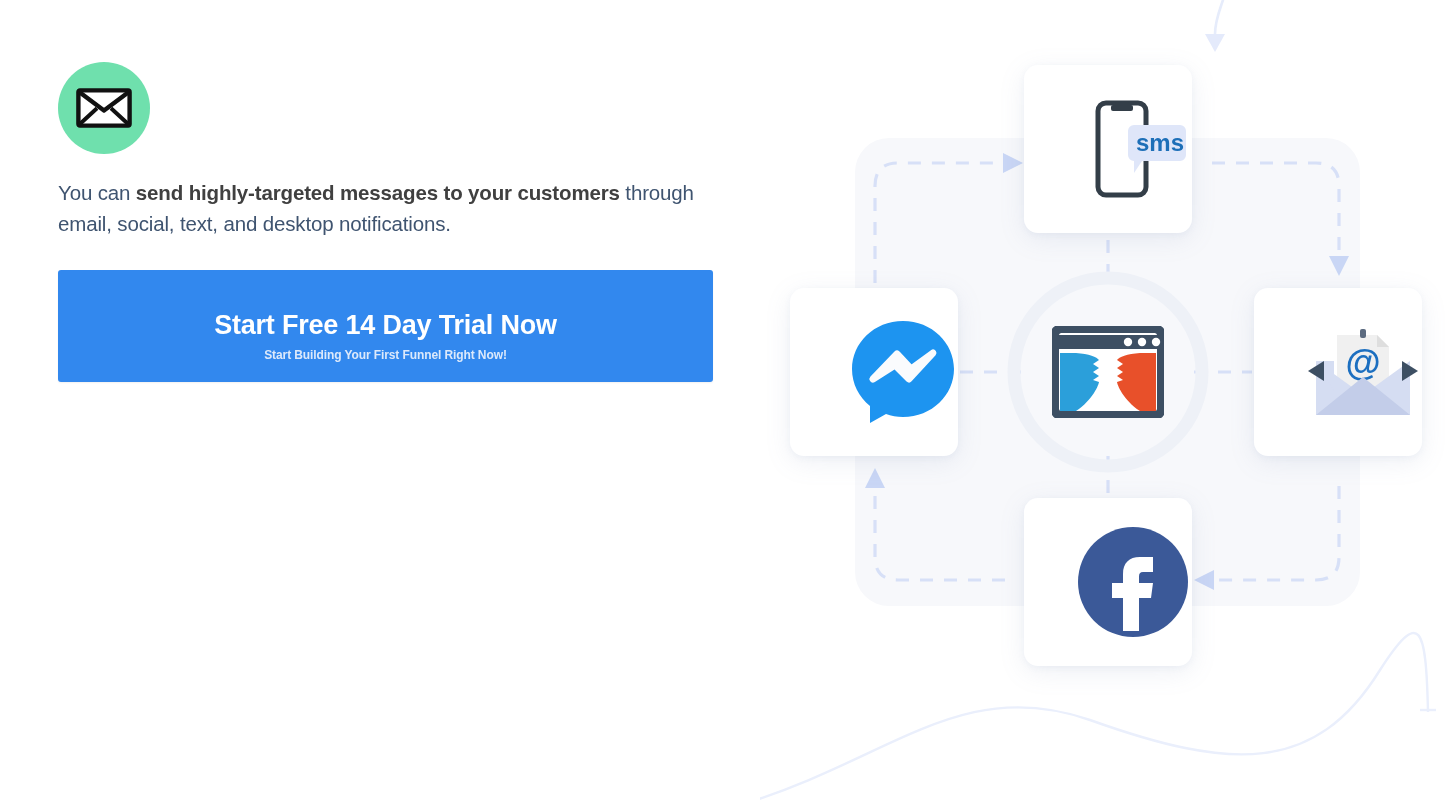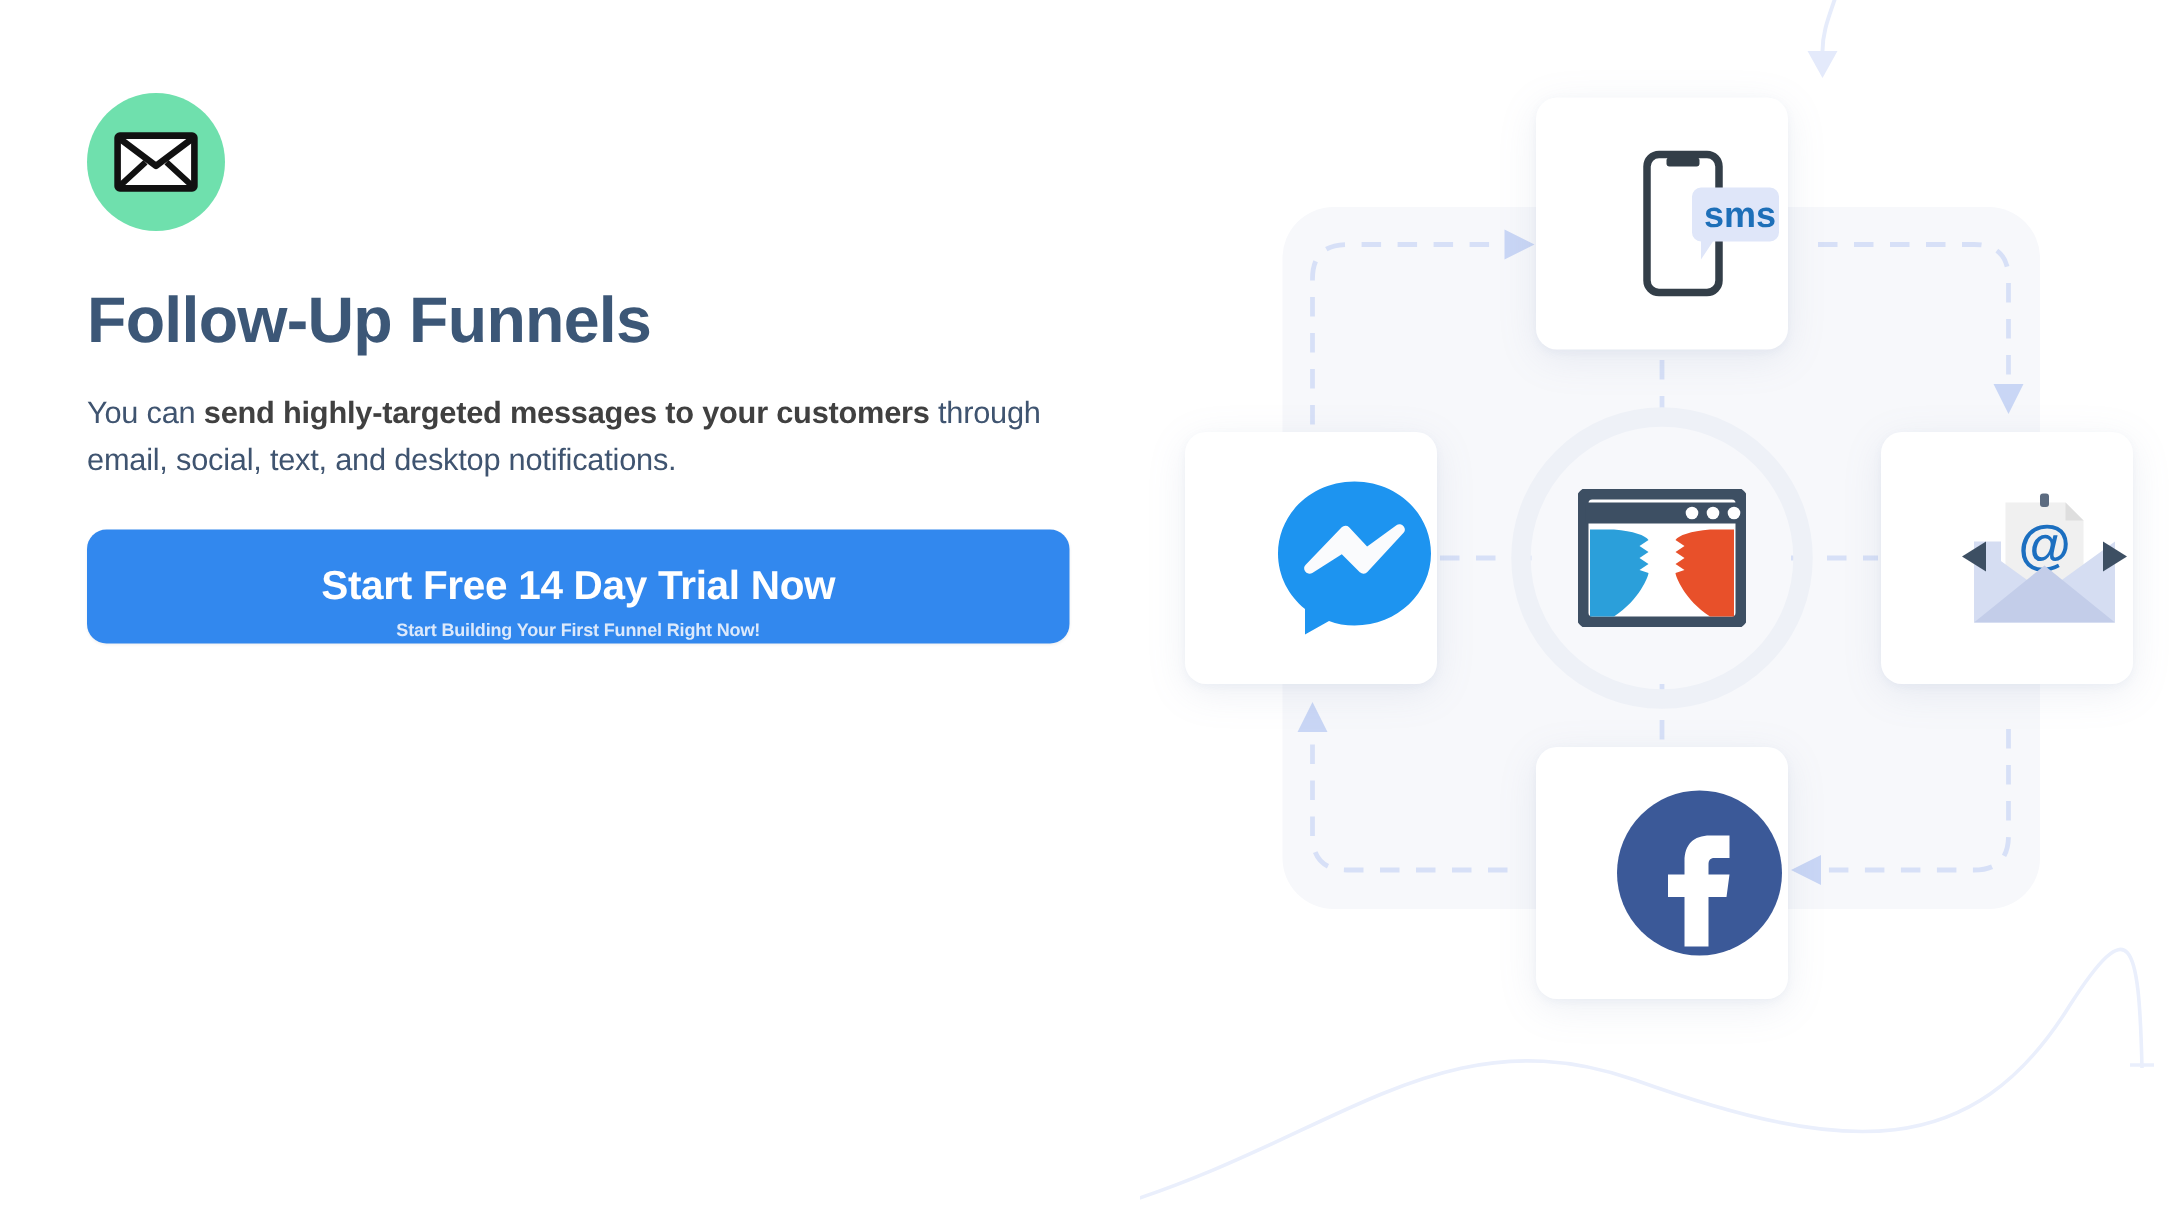--- a/index.html
+++ b/index.html
@@ -58,24 +58,24 @@
   .para.p1 { margin-top: 24px; width: 655px; }
   .para.p2 { margin-top: 24px; width: 655px; }
   .para.p3 { margin-top: 25px; width: 620px; }
   .para b { font-weight: bold; color: #404040; }
 
   
   .cta {
     display: block;
     margin-top: 31px;
     width: 655px;
-    height: 76px;
+    height: 112px;
     background: #3288ee;
     border: none;
-    border-radius: 13px;
+    border-radius: 3px;
     cursor: pointer;
     text-align: center;
     padding: 0;
     box-shadow: 0 1px 2px rgba(0,0,0,0.06);
   }
   .cta-main {
     display: block;
     color: #ffffff;
     font-size: 27px;
     font-weight: bold;
@@ -144,21 +144,20 @@
   <div class="copy-col">
 
     <div class="badge-icon" style="background: rgb(111, 224, 173);">
       <svg width="56" height="40" viewBox="0 0 56 40">
         <rect x="2.4" y="2.4" width="51.2" height="35.2" rx="1.5" fill="#ffffff" stroke="#111111" stroke-width="4.4"></rect>
         <path d="M3.6 4.2 L28 22.6 L52.4 4.2" fill="none" stroke="#111111" stroke-width="4.4" stroke-linejoin="round"></path>
         <path d="M3.6 36.2 L21 20.2 M52.4 36.2 L35 20.2" fill="none" stroke="#111111" stroke-width="4"></path>
       </svg>
     </div>
 
-    <h1 class="page-title" style="color: rgb(60, 87, 119);">Follow-Up Funnels</h1>
 
 
     <p class="para p2"><span>You can </span><b>send highly-targeted messages to your customers</b><span> through email, social, text, and desktop notifications.</span></p>
 
 
     <button class="cta" style="background: rgb(50, 136, 238);">
       <span class="cta-main" style="color: rgb(255, 255, 255);">Start Free 14 Day Trial Now</span>
       <span class="cta-sub" style="color: rgb(220, 233, 251);">Start Building Your First Funnel Right Now!</span>
     </button>
 

